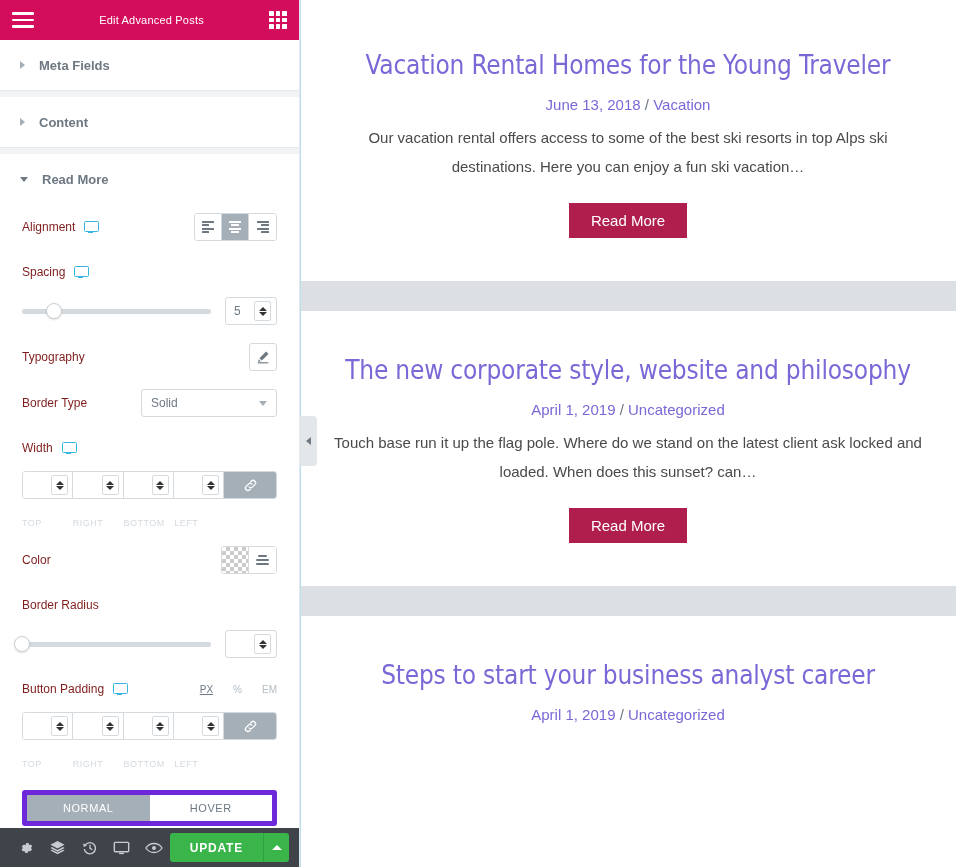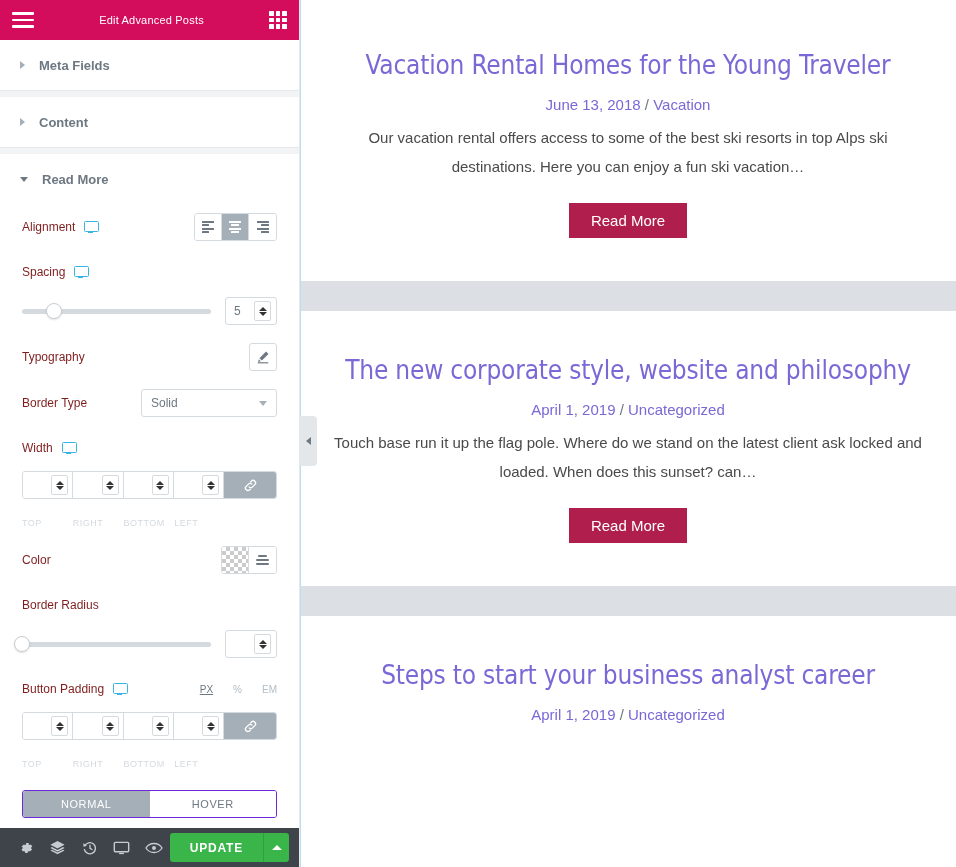--- a/index.html
+++ b/index.html
@@ -155,21 +155,21 @@
   .stack b:nth-child(1){width:70%;margin:0 auto}
   .stack b:nth-child(2){width:100%}
   .stack b:nth-child(3){width:100%}
 
   
   .units { display: flex; gap: 20px; font-size: 10px; color: #b4bdc4; }
   .units span { cursor: pointer; }
   .units .on { color: #6d7882; text-decoration: underline; }
 
   
-  .tabs { display: flex; border: 1px solid #6d28d9; border-radius: 3px; overflow: hidden; margin-top: 12px; }
+  .tabs { display: flex; border: 5px solid #6d28d9; border-radius: 3px; overflow: hidden; margin-top: 12px; }
   .tab {
     flex: 1; height: 26px; display: flex; align-items: center; justify-content: center;
     font-size: 11px; letter-spacing: .6px; color: #6d7882; background: #fff; cursor: pointer;
   }
   .tab.active { background: #a4afb7; color: #fff; }
 
   
   .panel-footer {
     height: 39px; background: #3f444b; display: flex; align-items: center;
     padding: 0 10px; gap: 0; flex: none;

